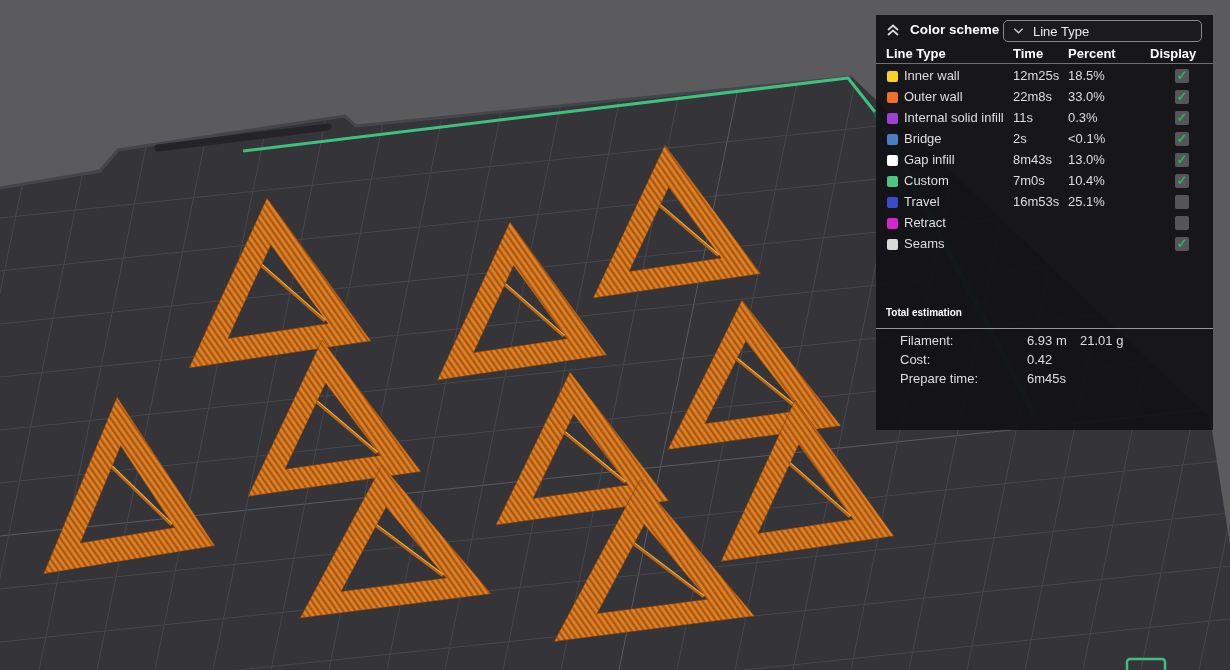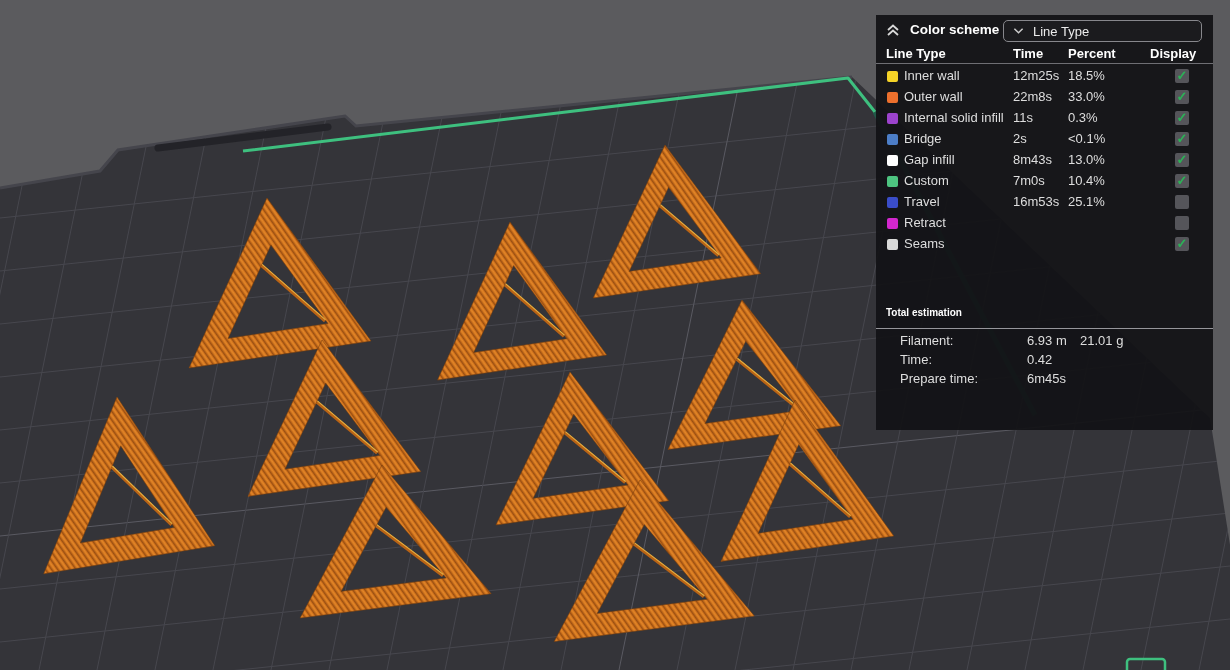--- a/index.html
+++ b/index.html
@@ -233,21 +233,21 @@
       </div>
     <div class="tot-title">Total estimation</div>
     <div class="div2"></div>
     <div class="totrows" id="totRows">
         <div class="trow">
           <span class="lab">Filament:</span>
           <span class="v1">6.93 m</span>
           <span class="v2">21.01 g</span>
         </div>
         <div class="trow">
-          <span class="lab">Time:</span>
+          <span class="lab">Cost:</span>
           <span class="v1">0.42</span>
         </div>
         <div class="trow">
           <span class="lab">Prepare time:</span>
           <span class="v1">6m45s</span>
         </div>
       </div>
   </div>
 
 </div>

